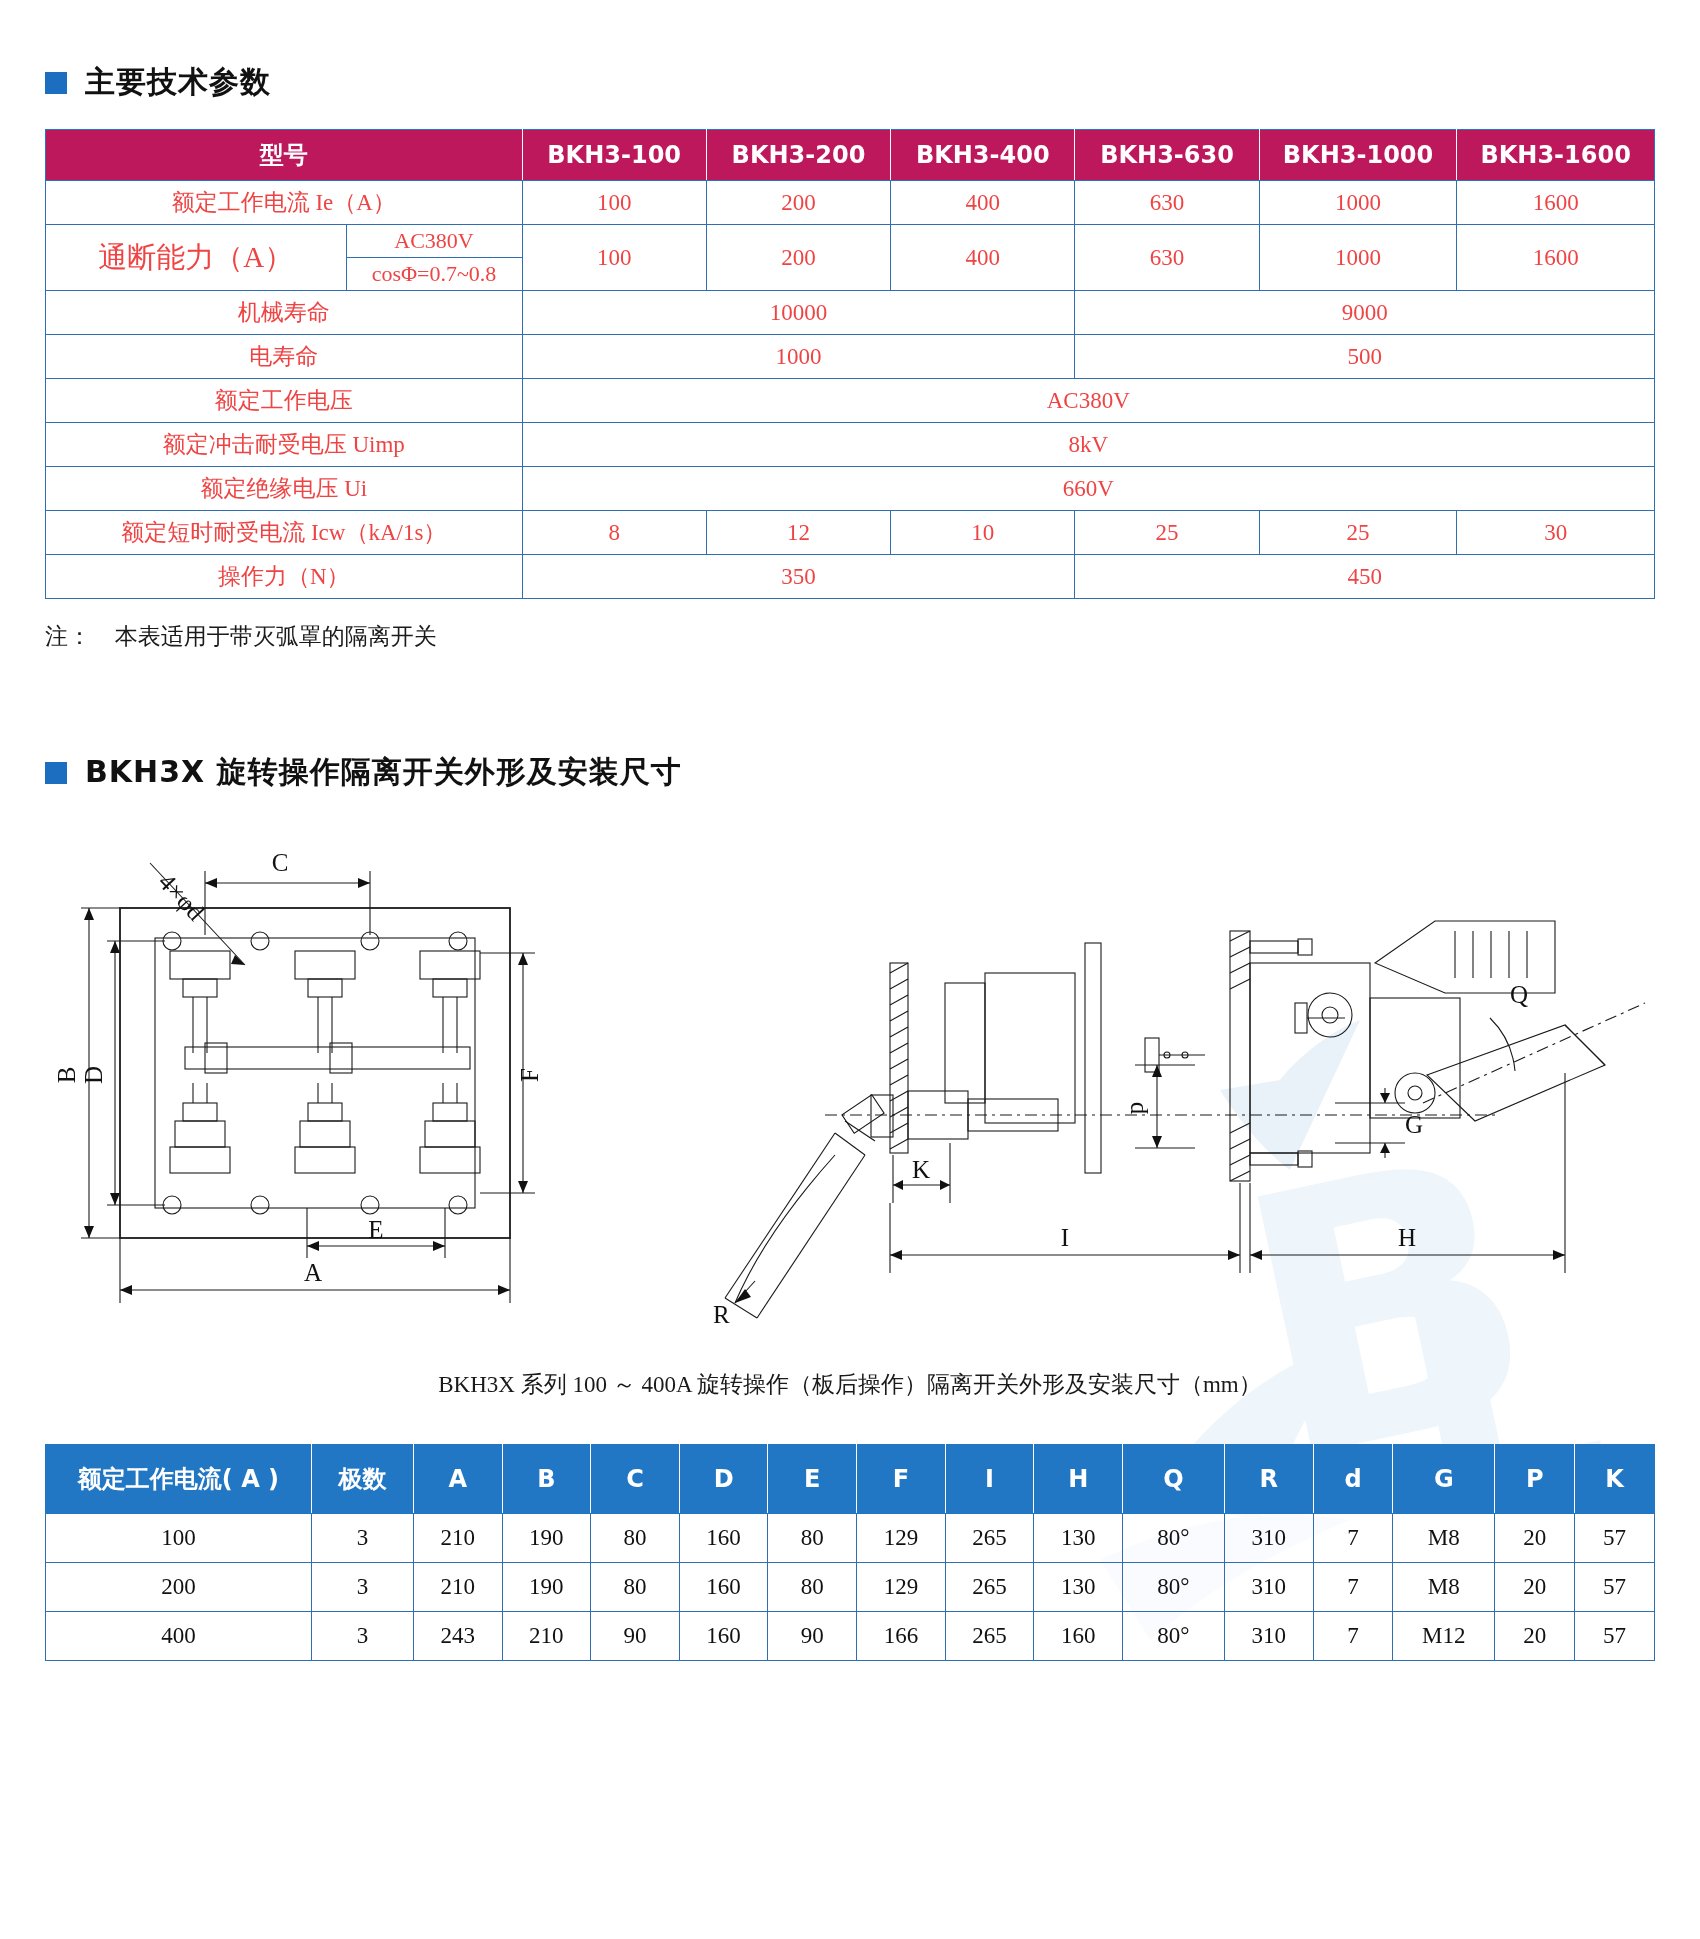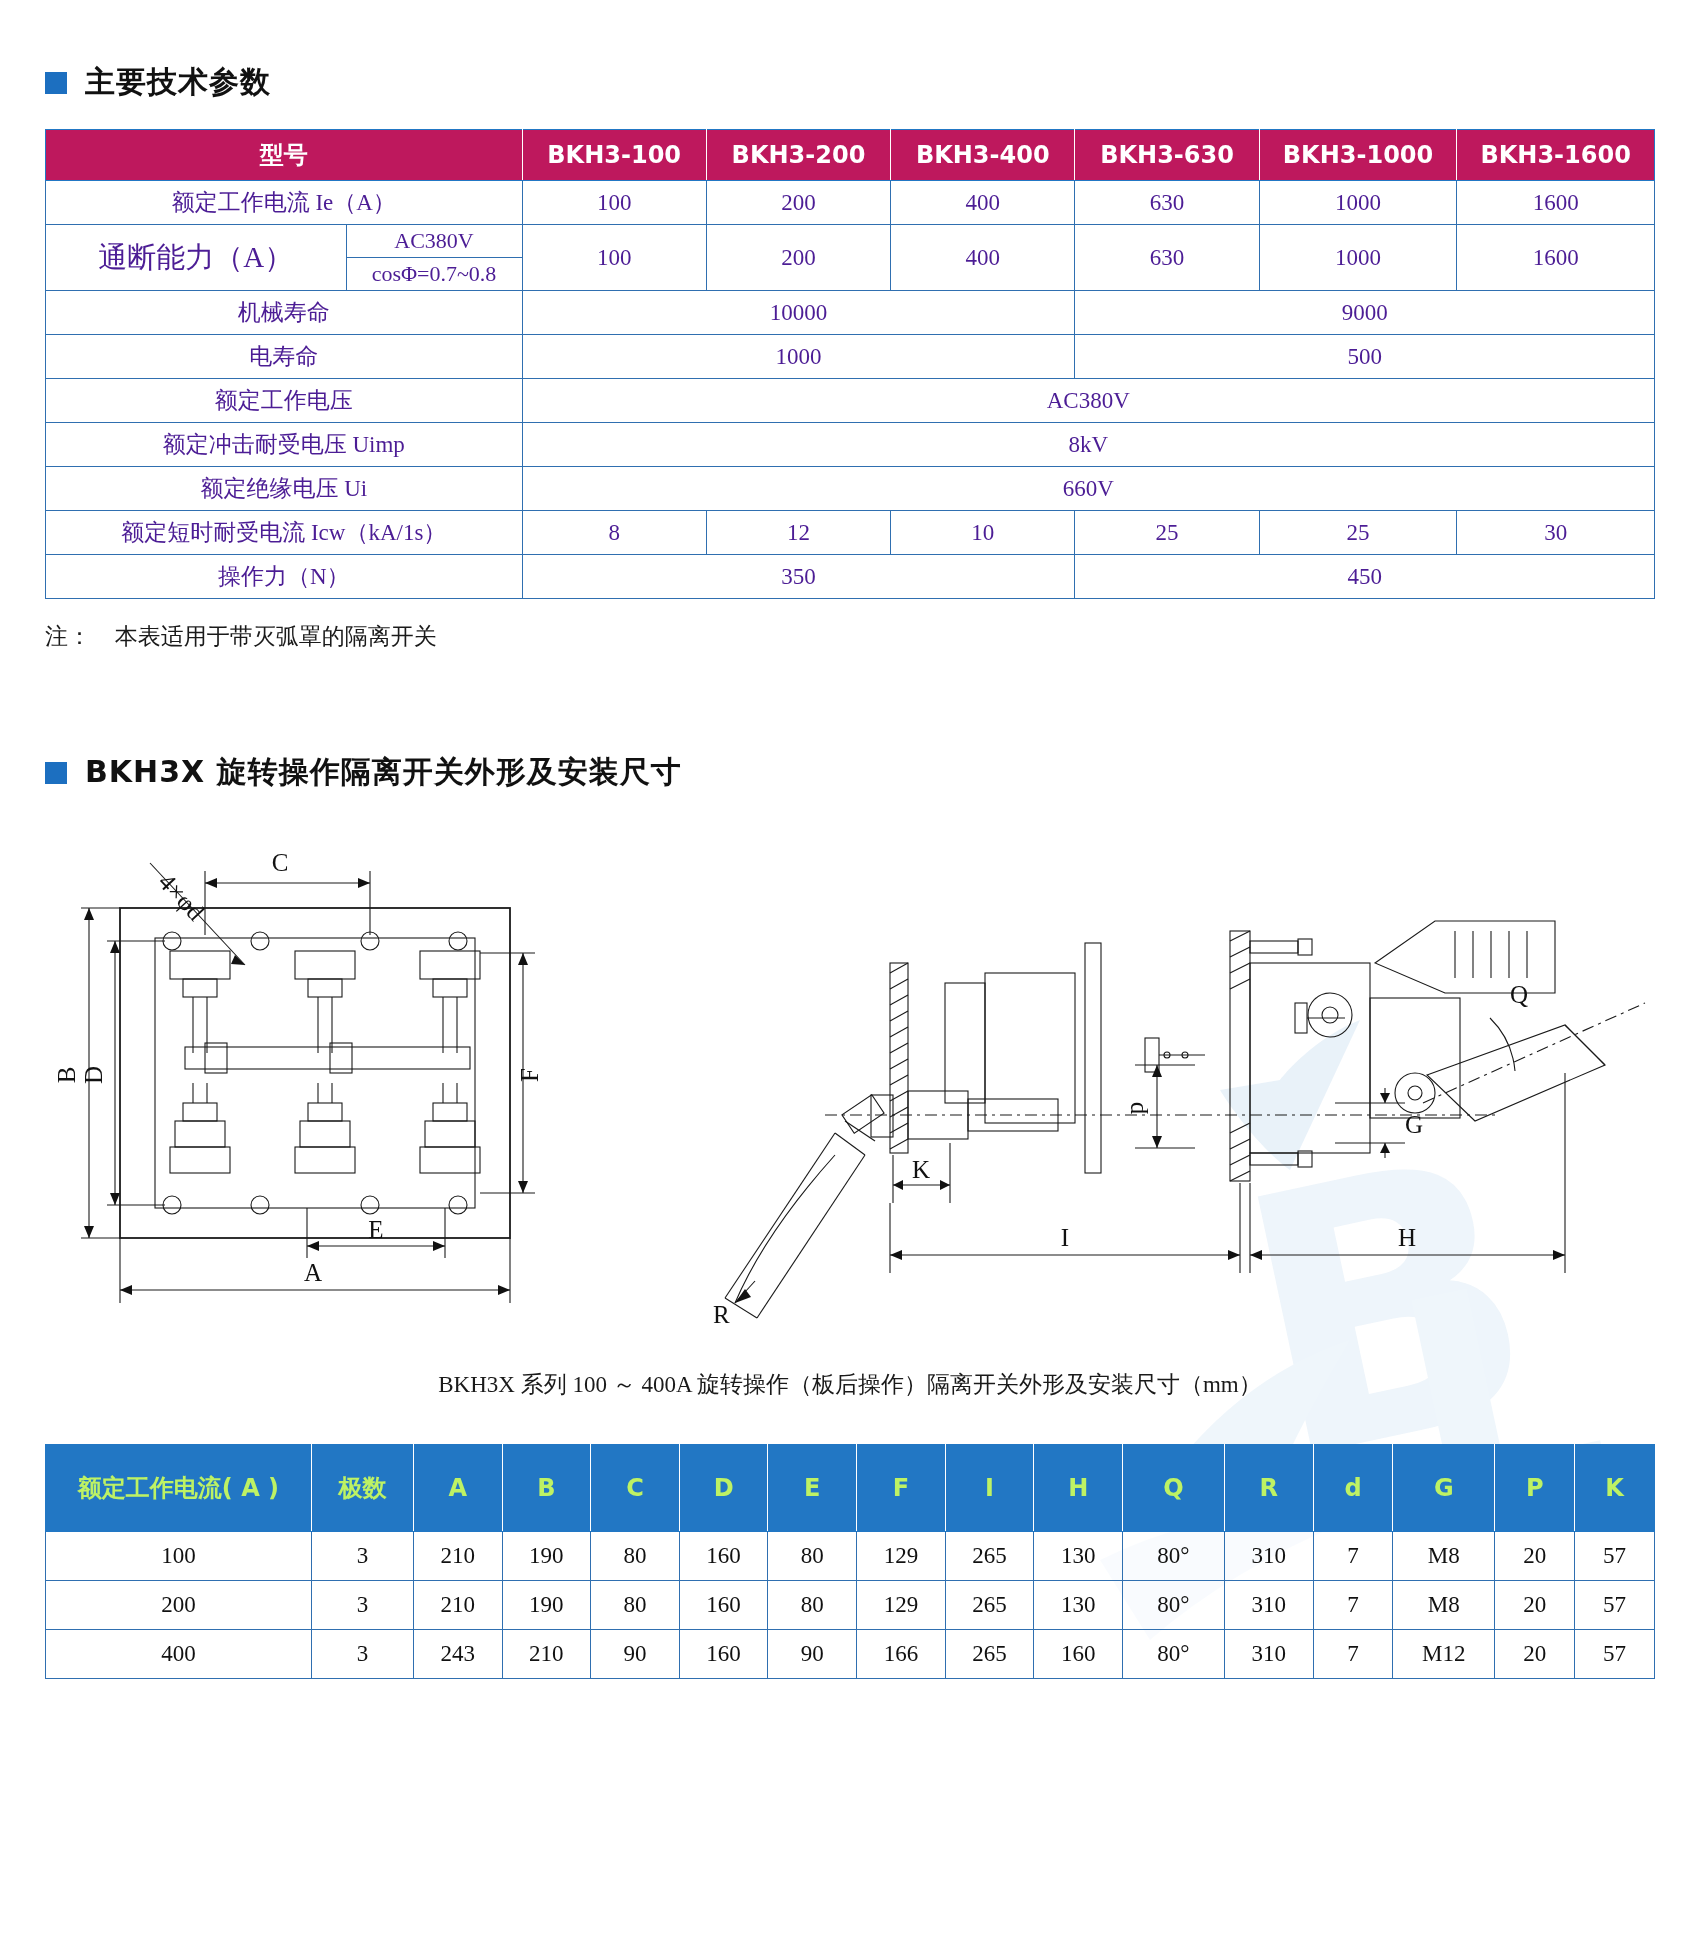--- a/index.html
+++ b/index.html
@@ -67,21 +67,21 @@
   .spec-table {
     margin-top: 26px;
     table-layout: fixed;
   }
   .spec-table td, .spec-table th {
     border: 1.5px solid #2f6fb0;
     text-align: center;
     font-size: 23px;
     padding: 6px 4px;
     font-family: "Liberation Serif", serif;
-    color: #4c1d95;
+    color: #ef4444;
   }
   .spec-table thead th {
     background: #be185d;
     color: #ffffff;
     font-family: "DejaVu Sans", sans-serif;
     font-weight: bold;
     font-size: 24px;
     padding: 9px 4px;
     border-color: #2277c4;
   }
@@ -133,25 +133,25 @@
     margin-right: 18px;
   }
 
   
   .dim-table {
     margin-top: 0;
     table-layout: fixed;
   }
   .dim-table th {
     background: #2277c4;
-    color: #bef264;
+    color: #ffffff;
     font-family: "DejaVu Sans", sans-serif;
     font-weight: bold;
     font-size: 24px;
-    padding: 27px 2px;
+    padding: 18px 2px;
     border: 1.5px solid #2277c4;
     border-left-color: #ffffff;
     border-right-color: #ffffff;
     text-align: center;
   }
   .dim-table th:first-child { border-left-color: #2277c4; }
   .dim-table th:last-child { border-right-color: #2277c4; }
   .dim-table td {
     border: 1.5px solid #2f6fb0;
     text-align: center;

